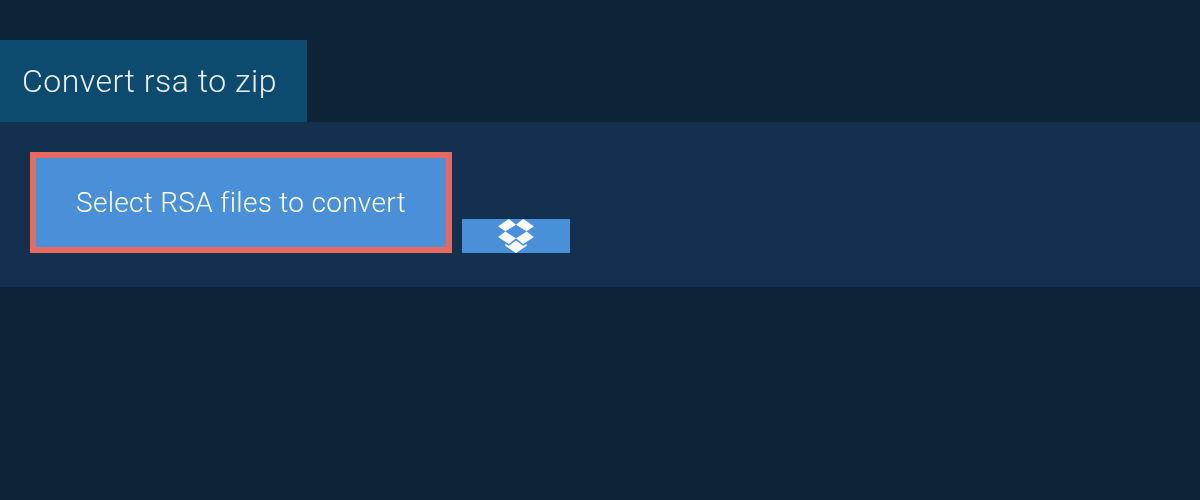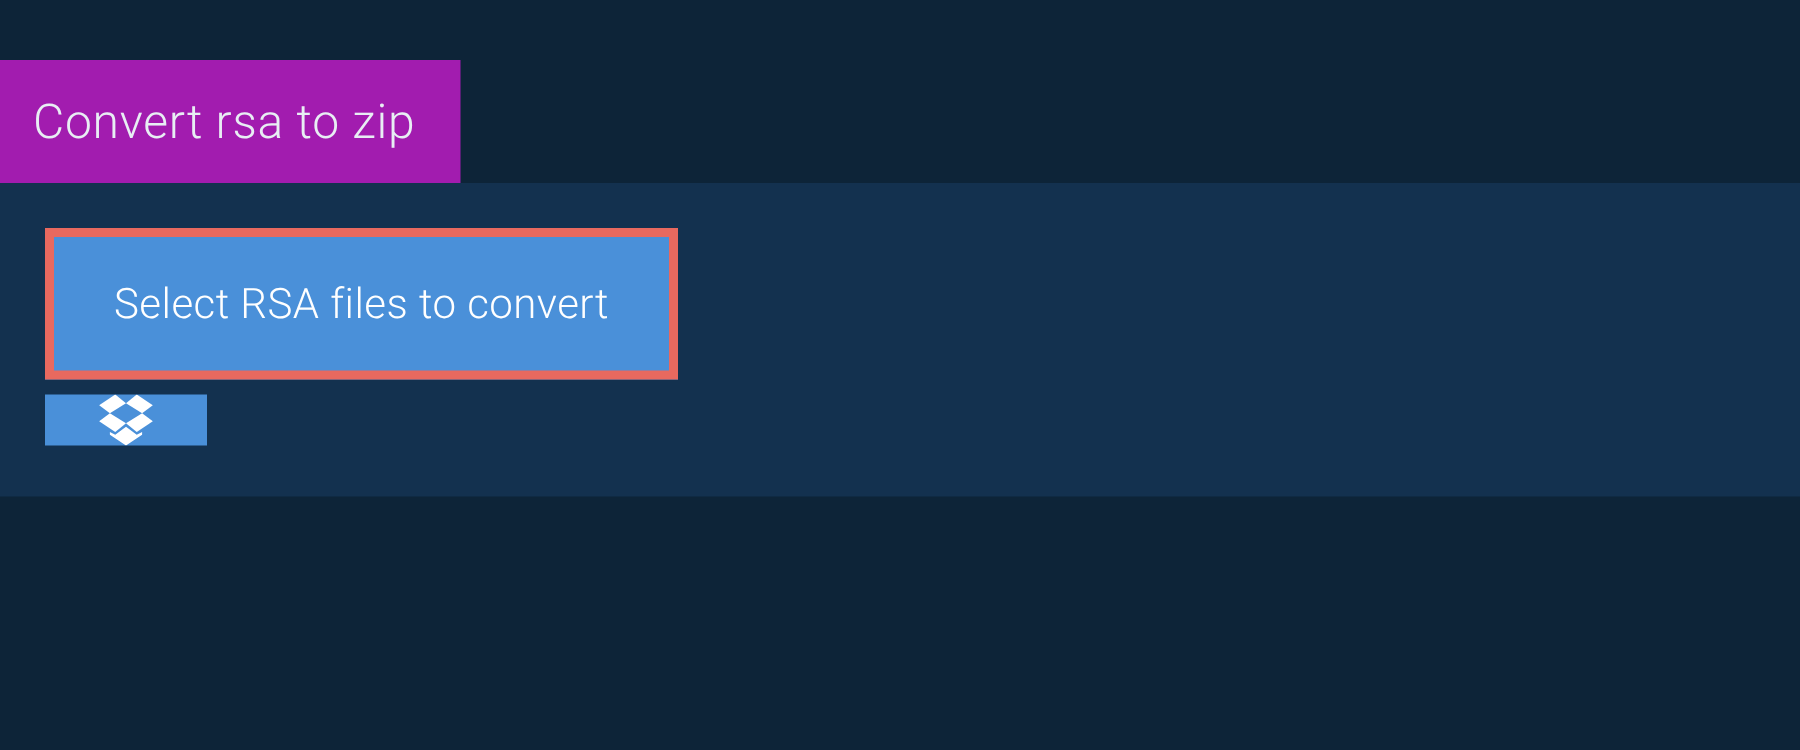--- a/index.html
+++ b/index.html
@@ -9,41 +9,40 @@
     }
     body {
       width: 1200px;
       height: 500px;
       background: #0d2438;
       font-family: -apple-system, BlinkMacSystemFont, "Segoe UI", Roboto, "Helvetica Neue", Arial, sans-serif;
       overflow: hidden;
     }
     .tab {
       display: inline-block;
-      background: #a21caf;
+      background: #0c4a6e;
       padding: 22px 30px 22px 22px;
       margin-top: 40px;
       margin-left: 0;
     }
     .tab-title {
       color: #e8eef4;
       font-size: 32px;
       font-weight: 300;
       letter-spacing: 0.5px;
     }
     .panel {
       background: #13314f;
       padding: 30px 30px 34px 30px;
       width: 100%;
     }
     .button-row {
       display: flex;
       gap: 10px;
-      align-items: flex-start;
-      flex-direction: column;
+      align-items: flex-end;
     }
     .select-button {
       background: #4a90d9;
       border: 6px solid #e8695f;
       color: #ffffff;
       font-size: 28px;
       font-weight: 300;
       padding: 28px 40px;
       cursor: pointer;
       display: flex;

